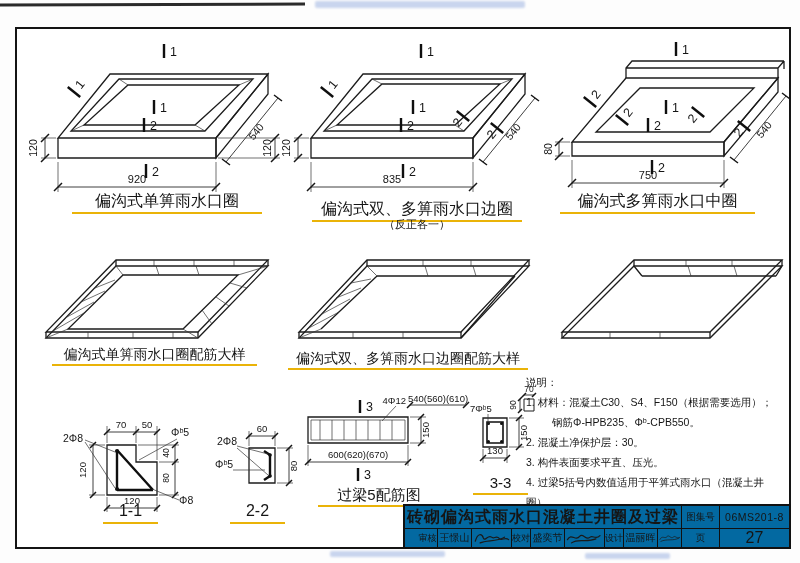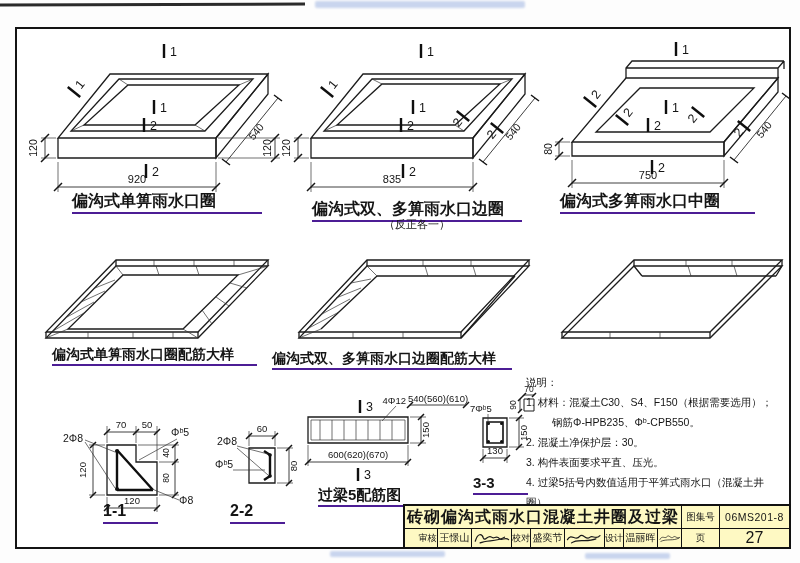--- a/index.html
+++ b/index.html
@@ -16,28 +16,28 @@
   svg text{font-family:"Liberation Sans",sans-serif;fill:#151515;}
   .ln{stroke:#1c1c1c;stroke-width:1.3;fill:none;stroke-linejoin:miter;}
   .thin{stroke:#333;stroke-width:0.7;fill:none;}
   .dim{stroke:#2a2a2a;stroke-width:0.9;fill:none;}
   .tick{stroke:#161616;stroke-width:1.5;}
   .mk{stroke:#0f0f0f;stroke-width:2.4;}
   .bar{stroke:#0f0f0f;stroke-width:2.4;fill:none;}
   .dot{fill:#0f0f0f;}
   .t8{font-size:8.5px;} .t9{font-size:9.5px;} .t10{font-size:10.5px;}
   .t11{font-size:11px;} .t12{font-size:12.5px;}
-  .cap{position:absolute;font-weight:bold;font-size:16px;
-       border-bottom:2px solid #4c1d95;padding-bottom:2px;line-height:1.15;}
+  .cap{position:absolute;text-align:center;font-weight:normal;font-size:16px;
+       border-bottom:2px solid #eab308;padding-bottom:2px;line-height:1.15;}
   .cap.s{font-size:14px;}
   .sub{position:absolute;text-align:center;font-size:11px;}
   .notes{position:absolute;left:526px;top:372px;width:264px;font-size:10.5px;line-height:20px;}
   .notes .ind1{padding-left:26px;} .notes .ind2{padding-left:13px;}
   .tb{position:absolute;left:403px;top:504px;width:388px;height:45px;box-sizing:border-box;
-      border:2px solid #111;background:#fef9c3;display:flex;flex-direction:column;}
+      border:2px solid #111;background:#0369a1;display:flex;flex-direction:column;}
   .tb-r1{display:flex;height:25px;border-bottom:1.5px solid #111;align-items:stretch;}
   .tb-r2{display:flex;flex:1;align-items:stretch;margin-left:13px;}
   .tb-c{display:flex;align-items:center;justify-content:center;box-sizing:border-box;overflow:visible;}
   .tb-c+.tb-c{border-left:1.2px solid #111;}
   .tb-title{flex:1;font-weight:bold;font-size:16px;letter-spacing:1px;}
   .c-al{width:38px;font-size:9.5px;} .c-an{width:70px;font-size:10.5px;letter-spacing:.5px;}
   .c-lab{width:19px;font-size:9px;} .c-name{width:34px;font-size:10px;}
   .c-sig{width:40px;} .c-sigf{flex:1;} .c-pl{width:38px;font-size:9.5px;} .c-pn{width:70px;font-size:16px;}
   .sigsvg{position:static;width:100%;height:16px;}
   .sig{stroke:#1a1a1a;stroke-width:1.5;fill:none;stroke-linecap:round;}
@@ -226,21 +226,21 @@
       <path class="ln" d="M14,100 L162,100 L234,28 L86,28 Z"></path>
       <path class="ln" d="M14,94 L162,94 L234,22 L86,22 Z"></path>
       <path class="ln" d="M14,100 L14,94 M162,100 L162,94 M234,28 L234,22 M86,28 L86,22"></path>
       <path class="ln" d="M94,38 L228,38 M86,28 L94,38 M228,38 L234,28"></path>
       <path class="thin" d="M138,22 L138,28 M184,22 L184,28 M140,28 L143,38 M186,28 L189,38"></path>
       <path class="thin" d="M62,94 L62,100 M112,94 L112,100"></path>
     </g>
   </svg>
 
   <div class="cap s" style="left:52px;top:346px;width:205px;">偏沟式单箅雨水口圈配筋大样</div>
-  <div class="cap s" style="left:272px;top:350px;width:240px;">偏沟式双、多箅雨水口边圈配筋大样</div>
+  <div class="cap s" style="left:288px;top:350px;width:240px;">偏沟式双、多箅雨水口边圈配筋大样</div>
 
   <svg style="left:55px;top:390px" width="185" height="125" viewBox="0 0 185 125">
     <g>
       <path class="ln" d="M52,55 L81,55 L81,72 L102,72 L102,105 L52,105 Z"></path>
     </g>
     <g>
       <path class="bar" d="M62,60 L62,100 M62,100 L98,100 M62,60 L98,100"></path>
       <circle class="dot" cx="62" cy="61" r="2"></circle>
         <circle class="dot" cx="62" cy="99" r="2"></circle>
     </g>

